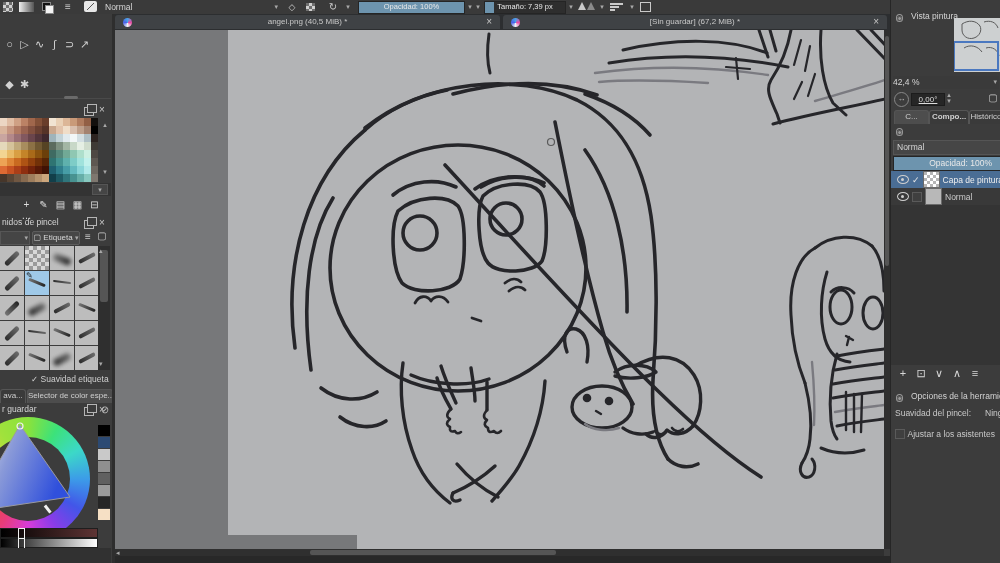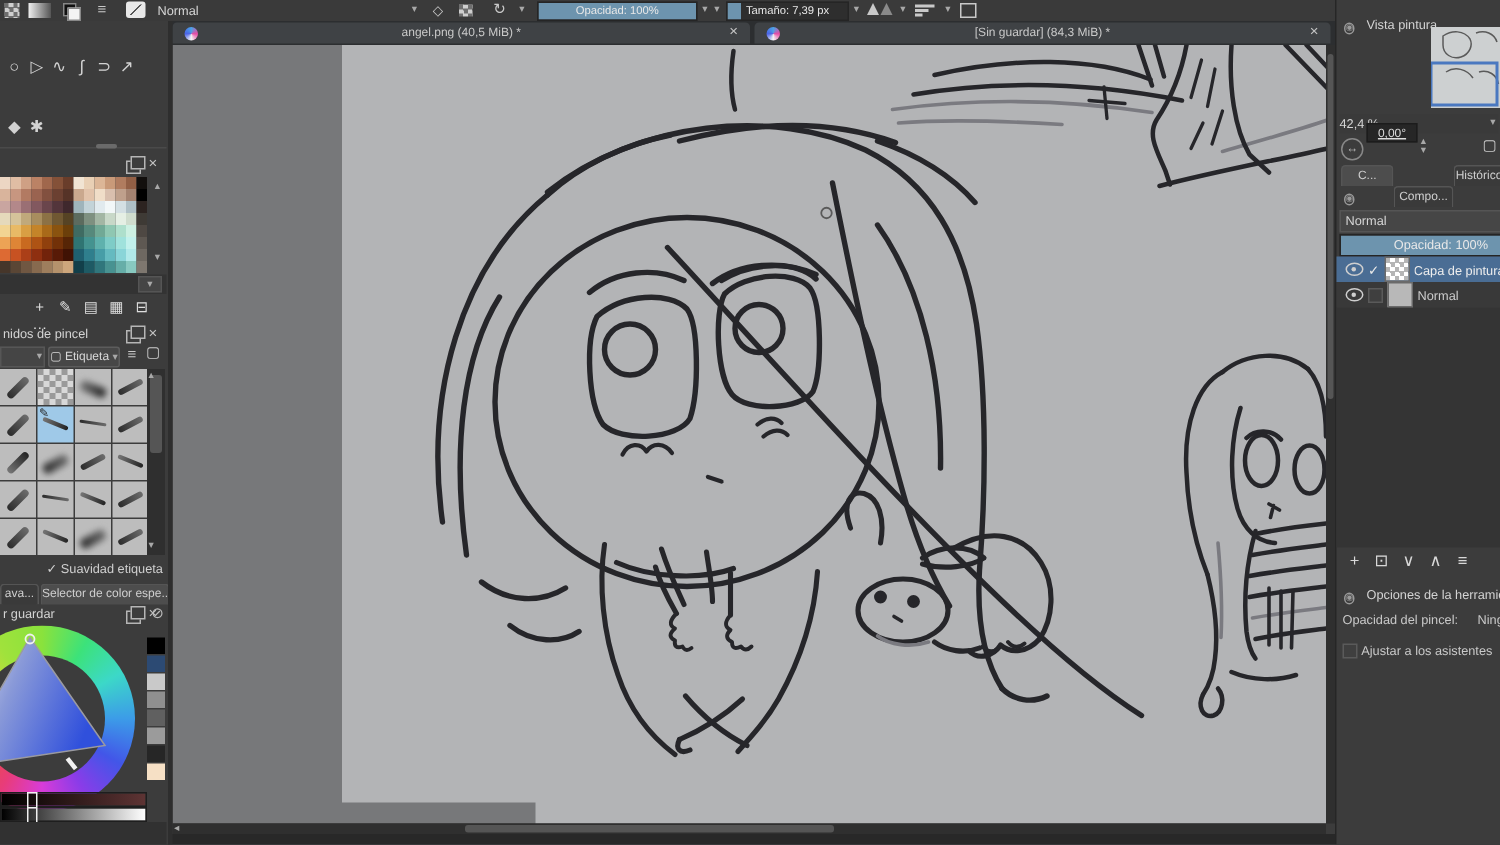--- a/index.html
+++ b/index.html
@@ -390,21 +390,21 @@
   </div>
 
   <div id="mdiband" class="abs">
     <div class="doctab" style="left:3px;width:385px;">
       <span class="kicon" style="left:8px;"></span>
       <span>angel.png (40,5 MiB) *</span>
       <span class="xclose" style="right:8px;">×</span>
     </div>
     <div class="doctab" style="left:391px;width:384px;">
       <span class="kicon" style="left:8px;"></span>
-      <span>[Sin guardar]  (84,3 MiB) *</span>
+      <span>[Sin guardar]  (67,2 MiB) *</span>
       <span class="xclose" style="right:8px;">×</span>
     </div>
   </div>
 
   <div class="abs" style="left:115px;top:30px;width:769px;height:519px;">
     <svg width="769" height="519" viewBox="0 0 769 519">
       <rect class="surround" x="0" y="0" width="769" height="519"></rect>
       <path class="paper" d="M113,0 H769 V519 H242 V505 H113 Z"></path>
       <g class="ink" stroke-width="3.6">
 
@@ -535,31 +535,31 @@
         <path d="M10,30 C16,26 24,28 28,34" fill="none" stroke="#5a5a5a" stroke-width="1"></path>
         <path d="M32,30 C38,28 44,32 45,38" fill="none" stroke="#5a5a5a" stroke-width="1"></path>
         <rect x="0" y="24" width="44" height="28" fill="none" stroke="#4a78c0" stroke-width="2"></rect>
       </svg>
     </div>
     <div class="abs combo" style="left:2px;top:76px;width:106px;height:13px;">
       <span>42,4 %</span>
       <span class="abs dd" style="right:2px;top:0;">▾</span>
     </div>
     <div class="abs" style="left:3px;top:92px;width:13px;height:13px;border:1px solid #888;border-radius:50%;color:#bbb;font-size:8px;line-height:12px;text-align:center;">↔</div>
-    <div class="abs spin" style="left:20px;top:82px;width:32px;height:11px;text-decoration:underline;">
+    <div class="abs spin" style="left:20px;top:93px;width:32px;height:11px;text-decoration:underline;">
       <span>0,00°</span>
     </div>
     <div class="abs" style="left:54px;top:92px;width:8px;">
       <div class="dd" style="line-height:6px;">▴</div>
       <div class="dd" style="line-height:6px;">▾</div>
     </div>
     <div class="abs ic" style="left:96px;top:93px;width:12px;font-size:10px;">▢</div>
 
     <div class="abs tab active" style="left:3px;top:110px;width:33px;height:13px;">C...</div>
-    <div class="abs tab" style="left:38px;top:124px;width:38px;height:13px;">Compo...</div>
+    <div class="abs tab" style="left:38px;top:110px;width:38px;height:13px;font-weight:bold;">Compo...</div>
     <div class="abs tab" style="left:78px;top:110px;width:32px;height:13px;">Histórico</div>
 
     <div class="abs" style="left:5px;top:126px;"><span class="rhead-ic">◉</span></div>
     <div class="abs dkhead" style="left:20px;top:124px;width:60px;margin-top:34px;">Capas</div>
     <div class="abs combo" style="left:2px;top:140px;width:106px;height:13px;background:#464646;border:1px solid #555;">
       <span style="padding-left:3px;">Normal</span>
     </div>
     <div class="abs slider" style="left:2px;top:156px;width:106px;height:13px;font-size:8.5px;line-height:12px;">
       <div class="fill" style="width:100%;"></div>
       <span style="position:absolute;right:8px;top:0;">Opacidad: 100%</span>
@@ -577,21 +577,21 @@
       <span class="lthumb" style="background:#b8b8b8;"></span>
       <span style="font-size:8.5px;color:#ccc;">Normal</span>
     </div>
     <div class="abs" style="left:0;top:205px;width:110px;height:160px;background:#343434;"></div>
 
     <div id="layer-actions" class="abs" style="left:3px;top:367px;width:106px;"><span class="lact">+</span><span class="lact">⊡</span><span class="lact">∨</span><span class="lact">∧</span><span class="lact">≡</span></div>
 
     <div class="abs" style="left:5px;top:392px;"><span class="rhead-ic">◉</span></div>
     <div class="abs dkhead" style="left:20px;top:390px;width:90px;">Opciones de la herramienta</div>
     <div class="abs" style="left:4px;top:408px;width:106px;height:12px;font-size:8.5px;color:#c9c9c9;white-space:nowrap;overflow:hidden;">
-      <span>Opacidad del pincel:</span>
+      <span>Suavidad del pincel:</span>
     </div>
     <div class="abs" style="left:94px;top:408px;width:16px;height:12px;font-size:8.5px;color:#c9c9c9;overflow:hidden;white-space:nowrap;">
       <span>Ninguna</span>
     </div>
     <div class="abs" style="left:4px;top:428px;width:106px;height:12px;">
       <span class="chk" style="display:inline-block;vertical-align:middle;"></span>
       <span style="font-size:8.5px;color:#c9c9c9;vertical-align:middle;">Ajustar a los asistentes</span>
     </div>
   </div>
 

